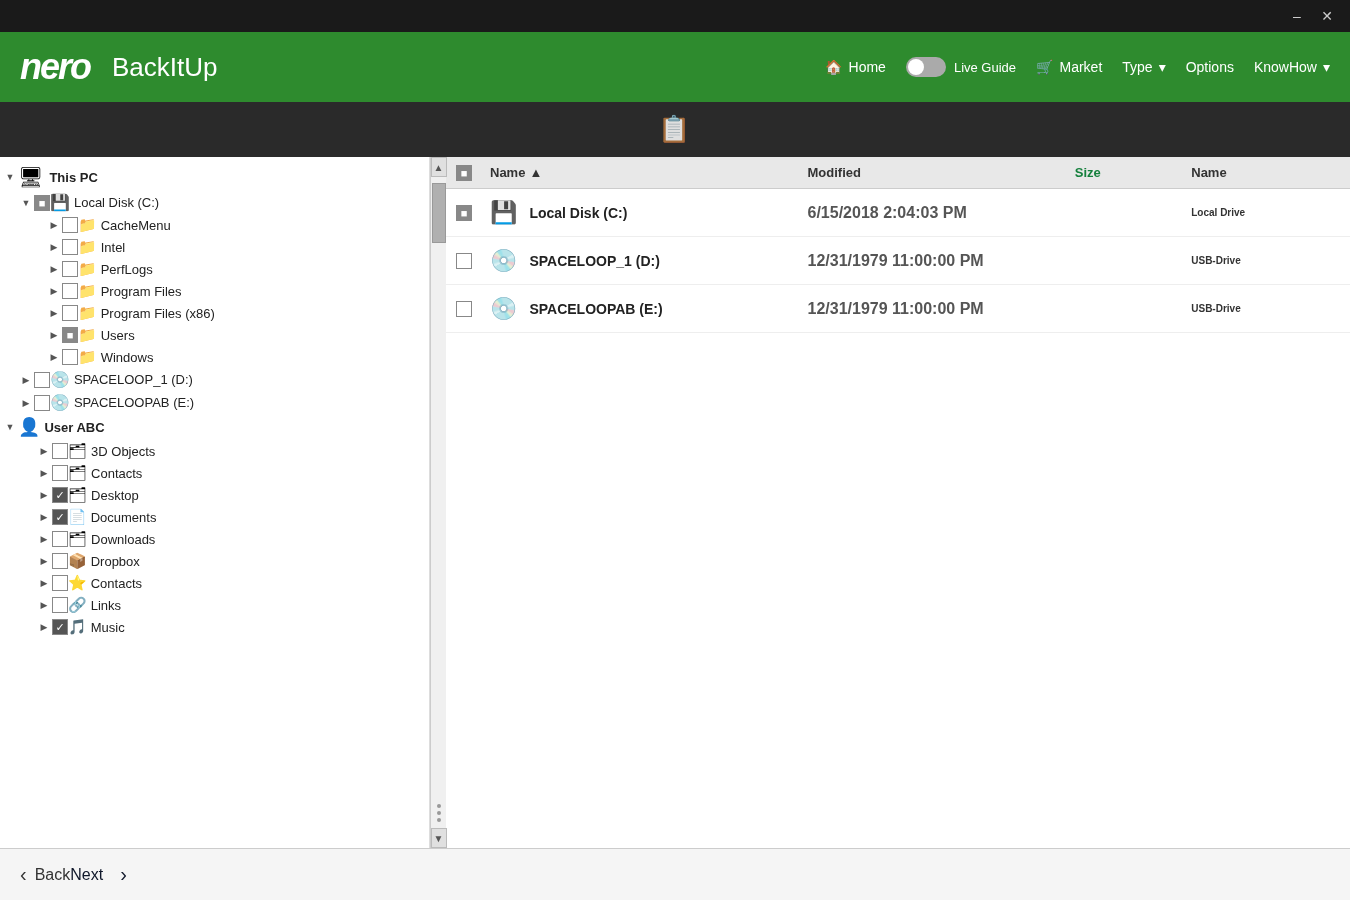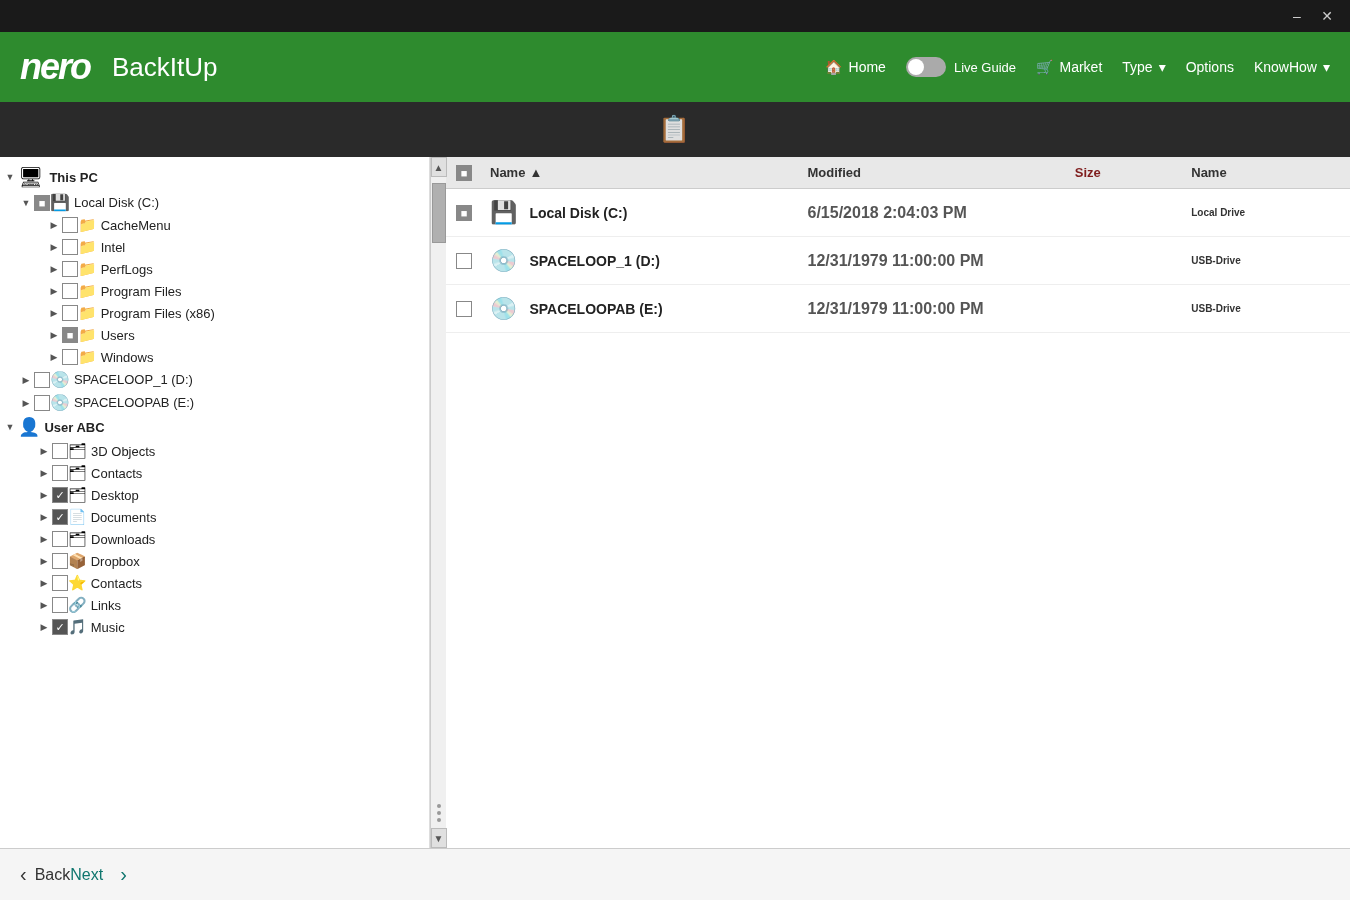--- a/index.html
+++ b/index.html
@@ -91,21 +91,21 @@
     }
     .file-list-header {
       display: flex; align-items: center;
       background: #e8e8e8;
       border-bottom: 1px solid #ccc;
       height: 32px;
     }
     .col-check { width: 36px; display: flex; align-items: center; justify-content: center; }
     .col-name { flex: 3; padding: 0 8px; font-weight: 600; color: #333; display: flex; align-items: center; gap: 4px; cursor: pointer; }
     .col-modified { flex: 2.5; padding: 0 8px; font-weight: 600; color: #333; }
-    .col-size { flex: 1; padding: 0 8px; font-weight: 600; color: #7f1d1d; }
+    .col-size { flex: 1; padding: 0 8px; font-weight: 600; color: #15803d; }
     .col-type { flex: 1.5; padding: 0 8px; font-weight: 600; color: #333; }
 
     .file-row {
       display: flex; align-items: center;
       height: 48px;
       border-bottom: 1px solid #eee;
     }
     .file-row .col-name { font-size: 14px; color: #222; }
     .file-row .col-modified { font-size: 16px; color: #555; }
     .file-row .col-size { font-size: 13px; color: #555; }
@@ -135,21 +135,21 @@
     }
     .footer-nav {
       display: flex; align-items: center; gap: 8px; cursor: pointer;
       font-size: 16px; color: #333;
     }
     .footer-info {
       flex: 1; text-align: center; font-size: 14px; color: #444;
     }
     .footer-next {
       display: flex; align-items: center; gap: 17px; cursor: pointer;
-      font-size: 16px; color: #0f766e;
+      font-size: 16px; color: #0f172a;
     }
 
     
     .cb { width: 16px; height: 16px; border: 1px solid #888; background: white; display: inline-flex; align-items: center; justify-content: center; font-size: 11px; flex-shrink: 0; }
     .cb.checked { background: #555; color: white; }
     .cb.partial { background: #888; color: white; }
 
     
     .drive-icon { font-size: 20px; margin-right: 6px; }
 

